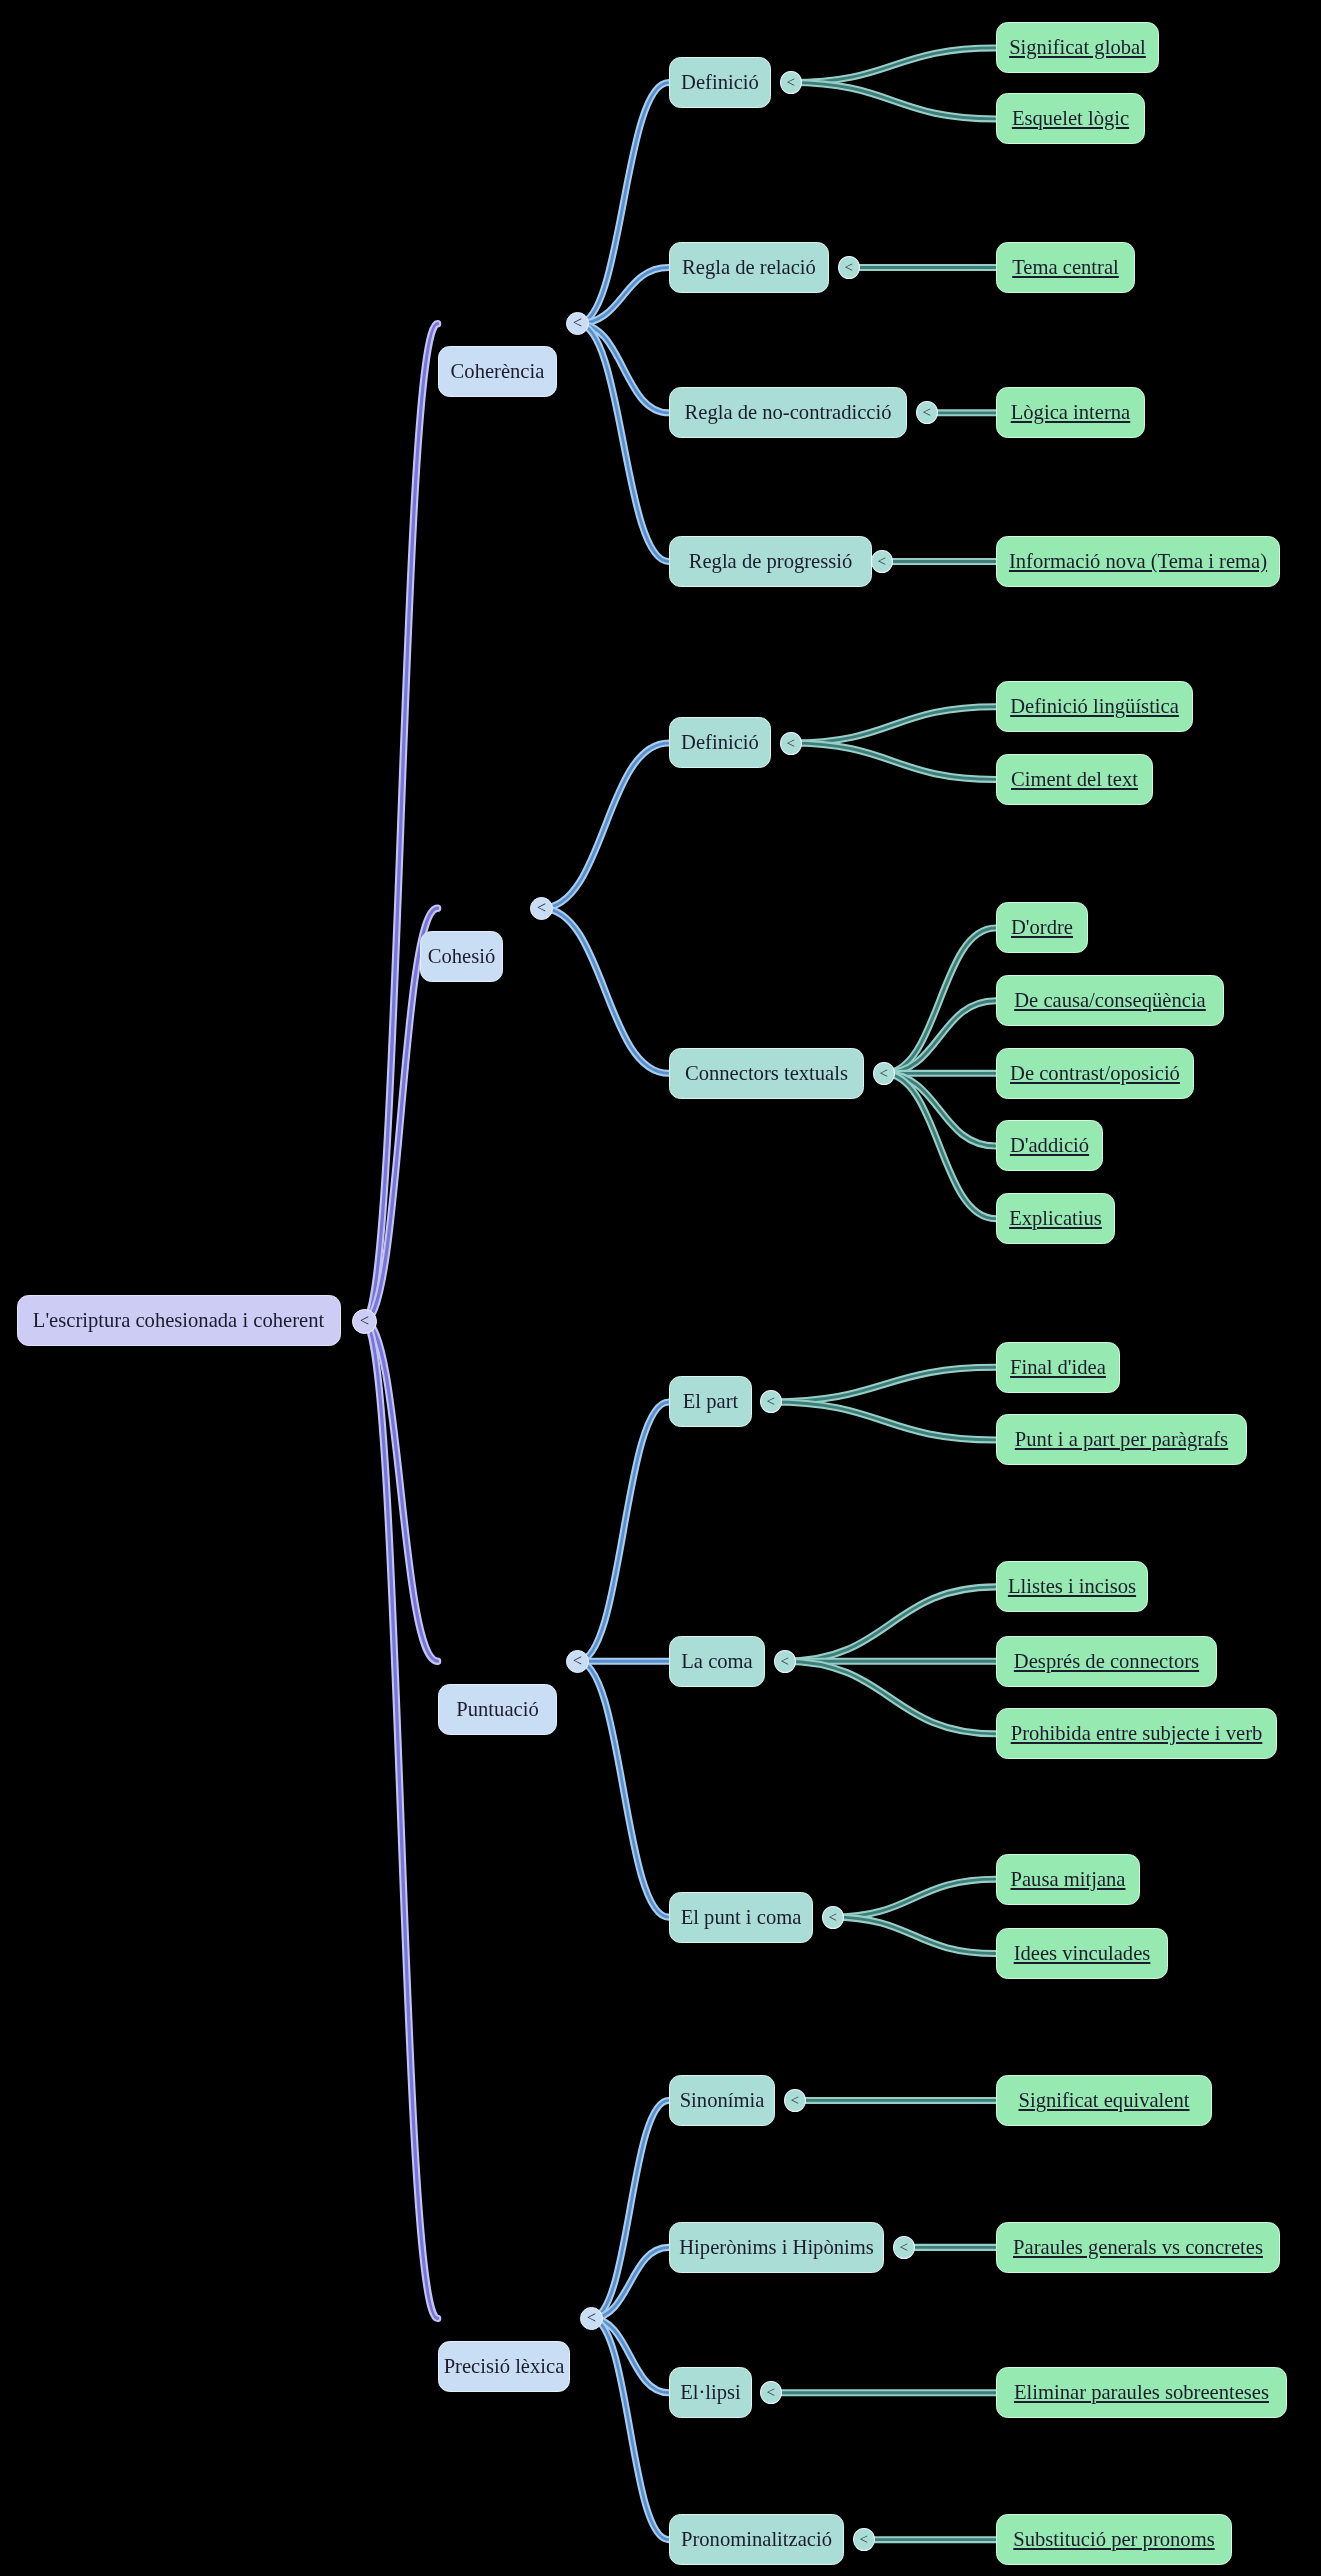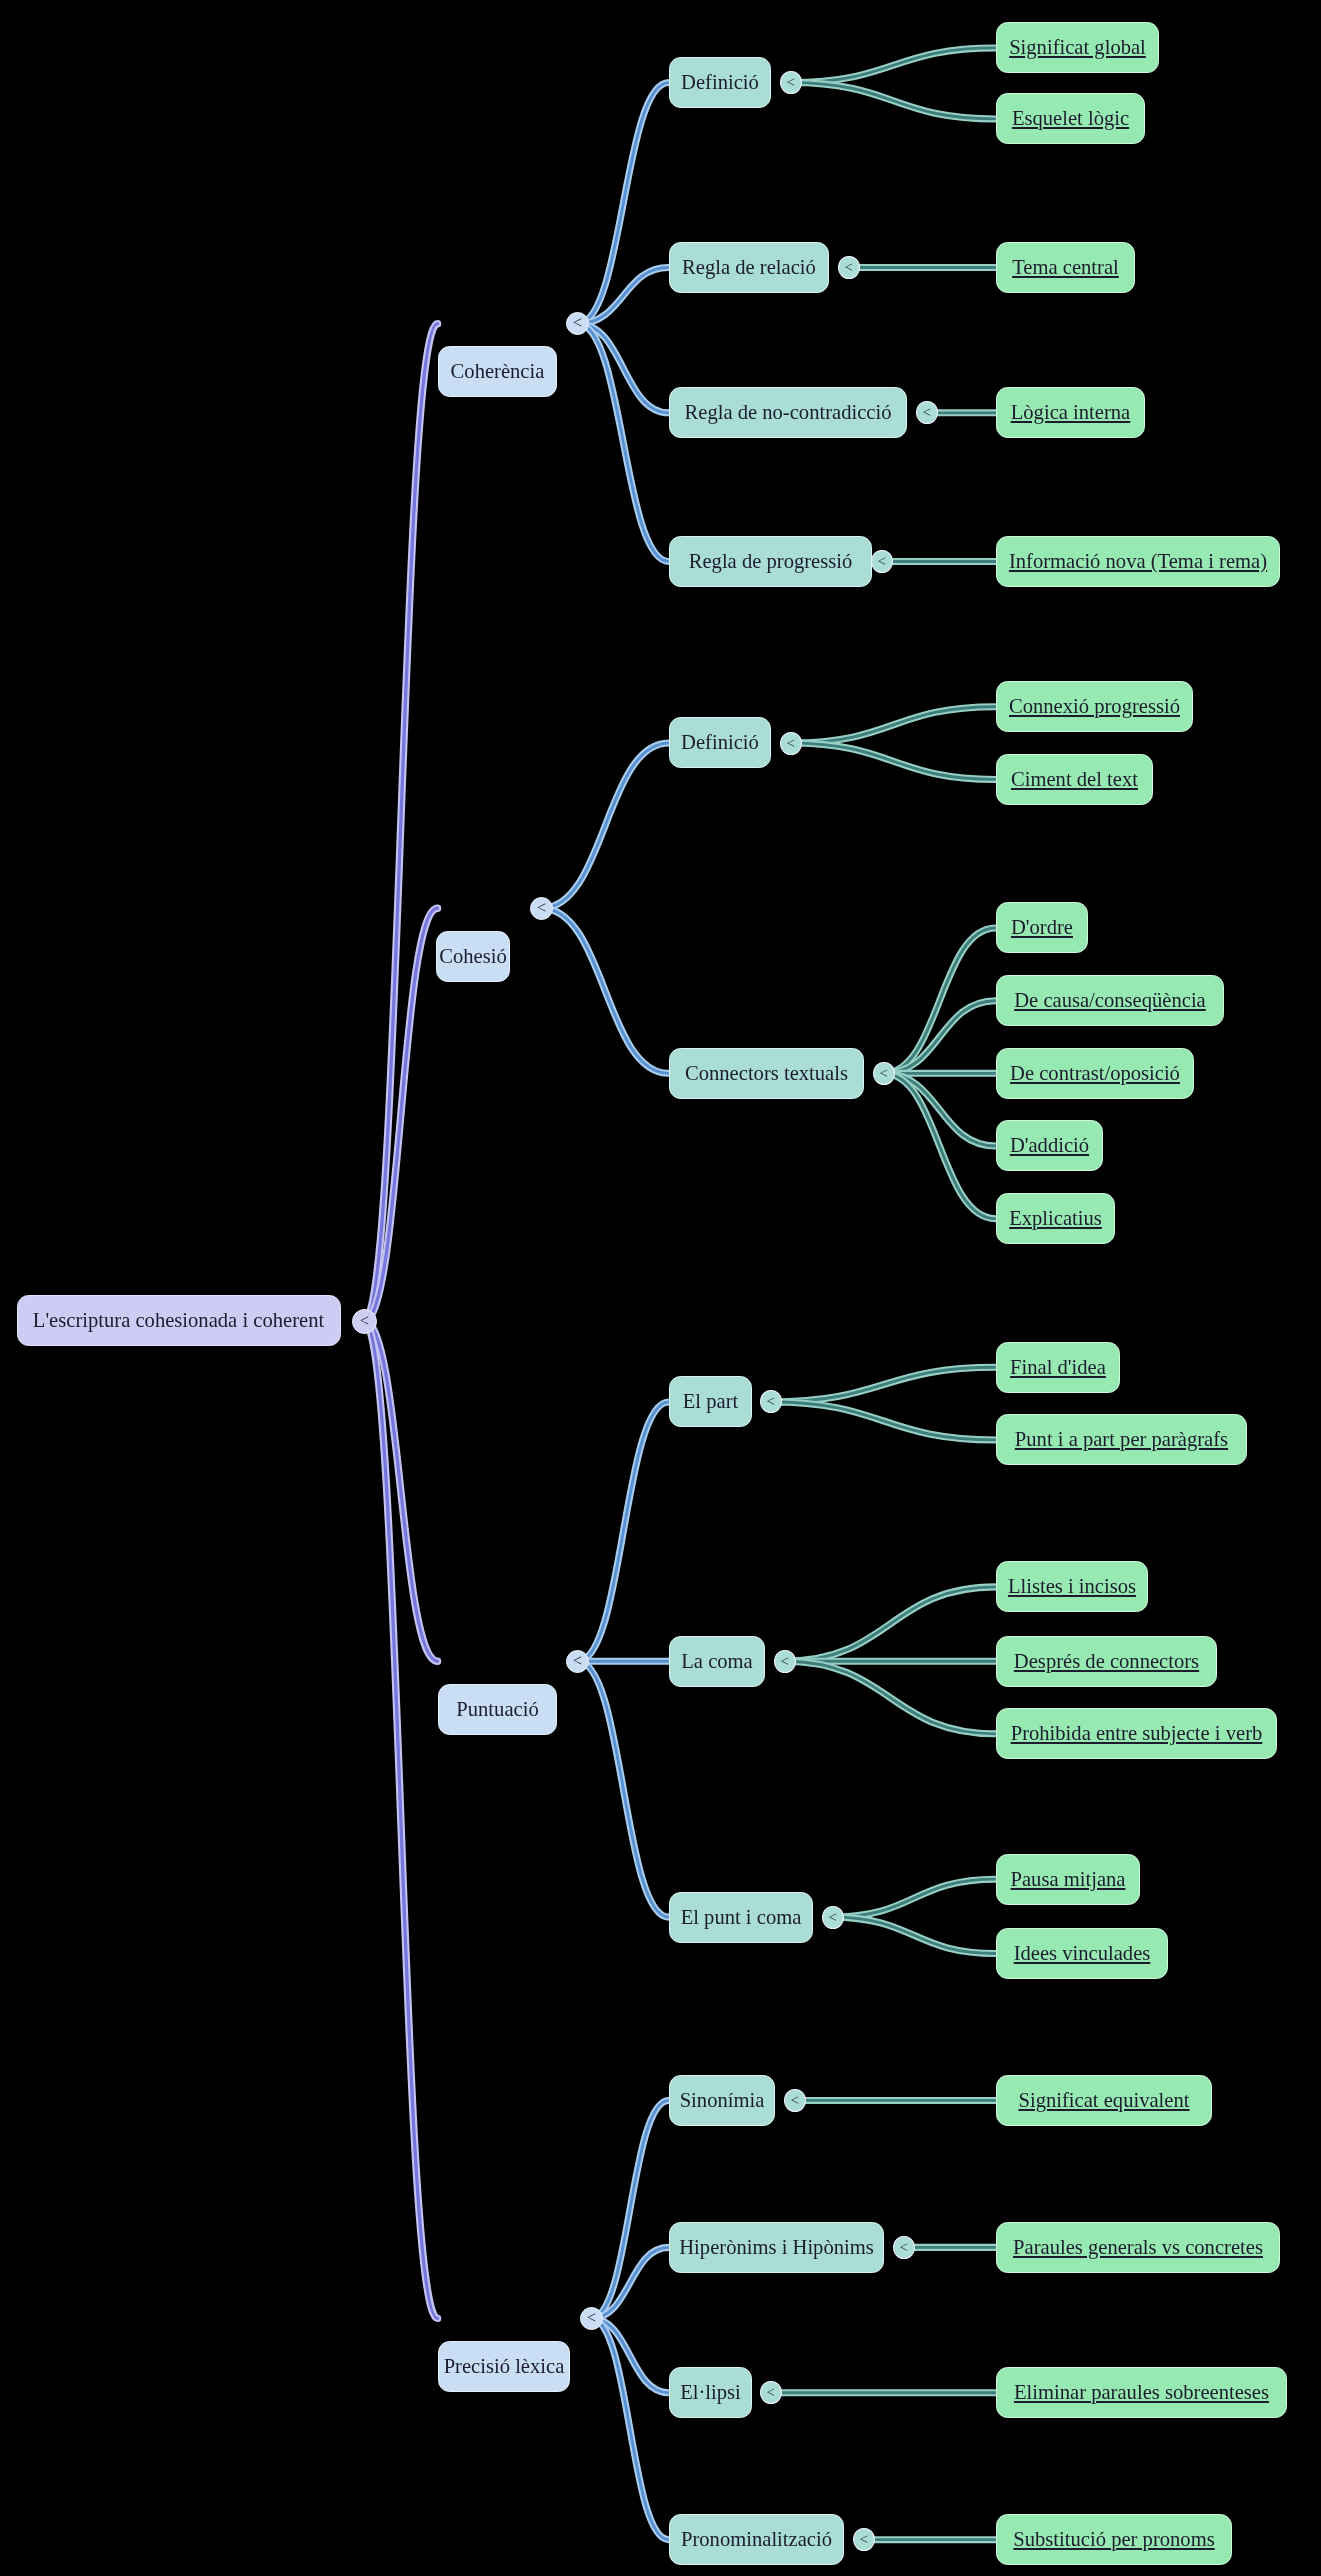--- a/index.html
+++ b/index.html
@@ -124,21 +124,21 @@
       <path d="M1046 3076 C 1126 3076, 1126 3076, 1206 3076" class="lk i-t"></path>
     </svg>
 
   <div class="node root" style="left:16.5px;top:1295px;width:324px">
     <span>L'escriptura cohesionada i coherent</span>
   </div>
 
   <div class="node lvl1" style="left:438px;top:298px;width:119px">
     <span>Coherència</span>
   </div>
-  <div class="node lvl1" style="left:436px;top:883px;width:74px">
+  <div class="node lvl1" style="left:420px;top:883px;width:83px">
     <span>Cohesió</span>
   </div>
   <div class="node lvl1" style="left:438px;top:1636px;width:119px">
     <span>Puntuació</span>
   </div>
   <div class="node lvl1" style="left:438px;top:2293px;width:132px">
     <span>Precisió lèxica</span>
   </div>
 
   <div class="node lvl2" style="left:669px;top:57px;width:102px">
@@ -190,21 +190,21 @@
   <div class="node leaf" style="left:996px;top:242px;width:139px">
     <span>Tema central</span>
   </div>
   <div class="node leaf" style="left:996px;top:387px;width:149px">
     <span>Lògica interna</span>
   </div>
   <div class="node leaf" style="left:996px;top:536px;width:284px">
     <span>Informació nova (Tema i rema)</span>
   </div>
   <div class="node leaf" style="left:996px;top:681px;width:197px">
-    <span>Connexió progressió</span>
+    <span>Definició lingüística</span>
   </div>
   <div class="node leaf" style="left:996px;top:754px;width:157px">
     <span>Ciment del text</span>
   </div>
   <div class="node leaf" style="left:996px;top:902px;width:92px">
     <span>D'ordre</span>
   </div>
   <div class="node leaf" style="left:996px;top:975px;width:228px">
     <span>De causa/conseqüència</span>
   </div>

